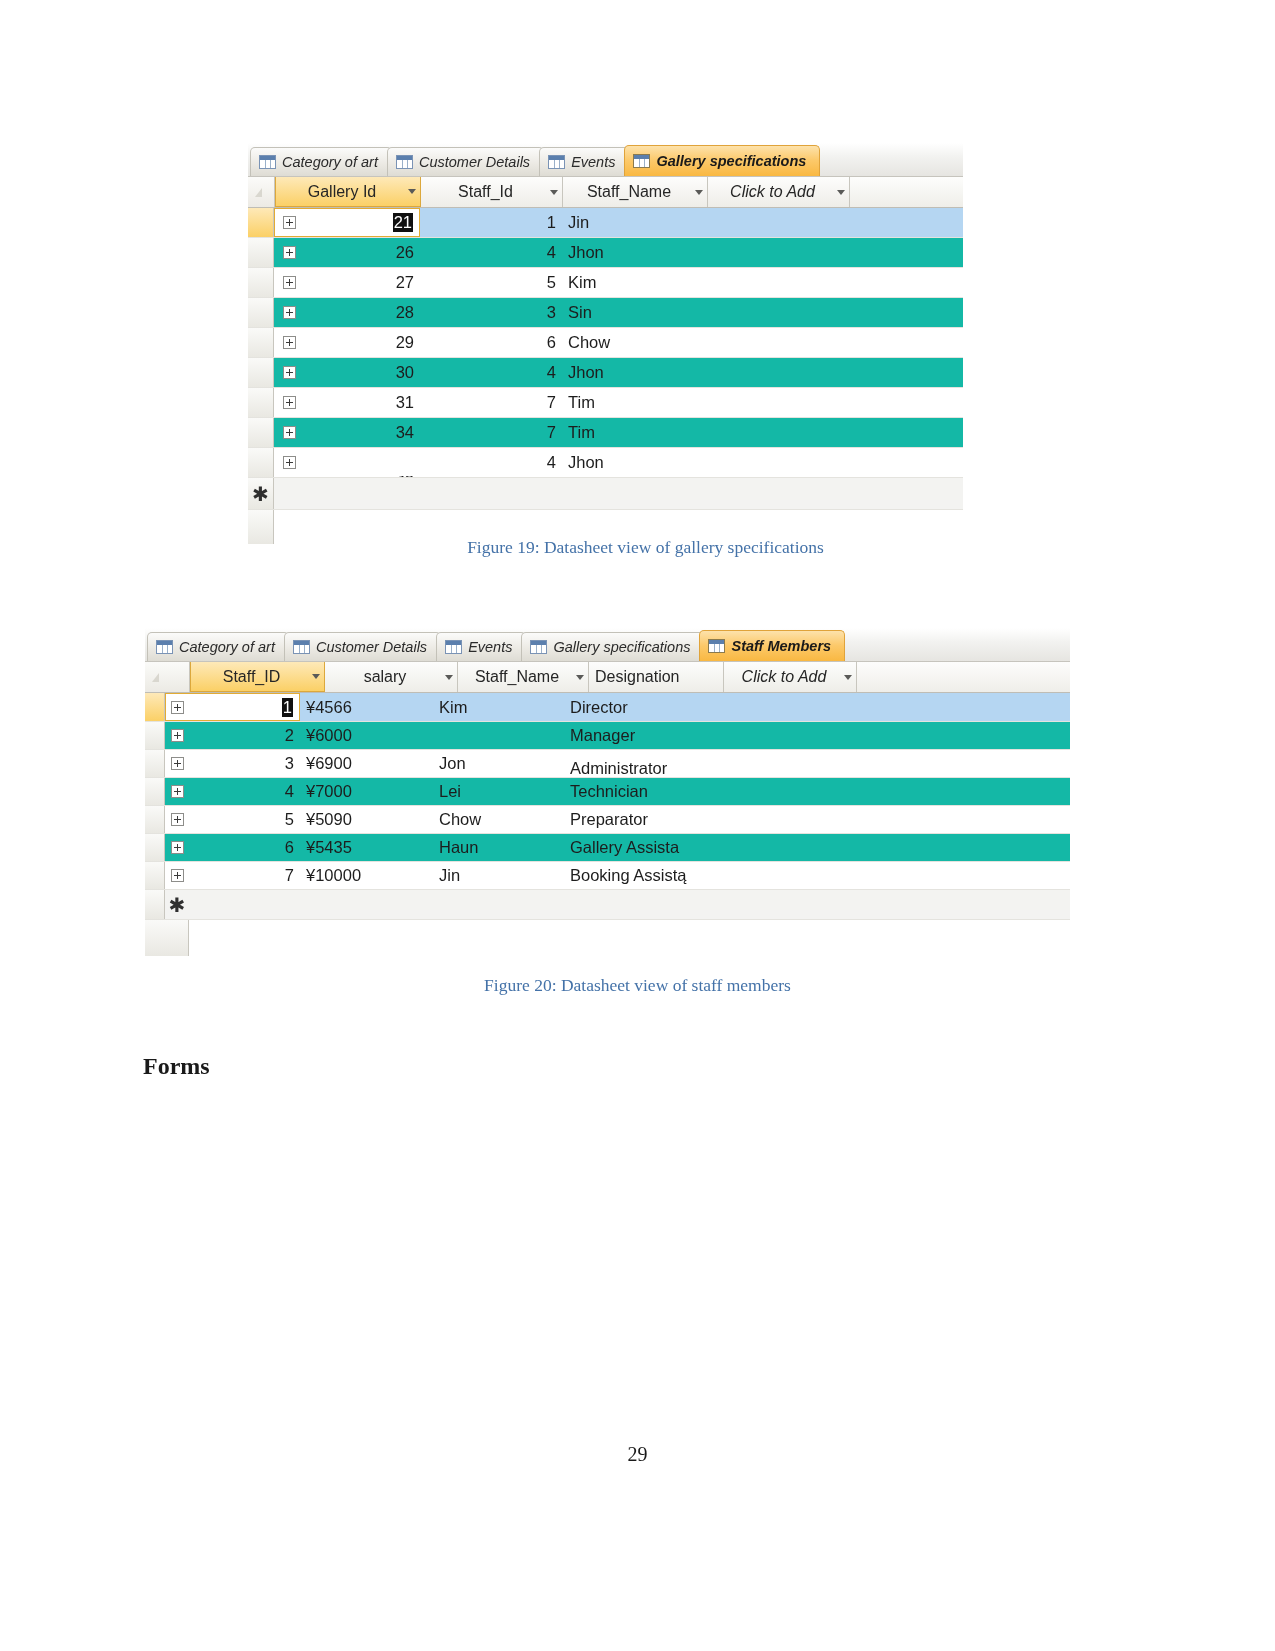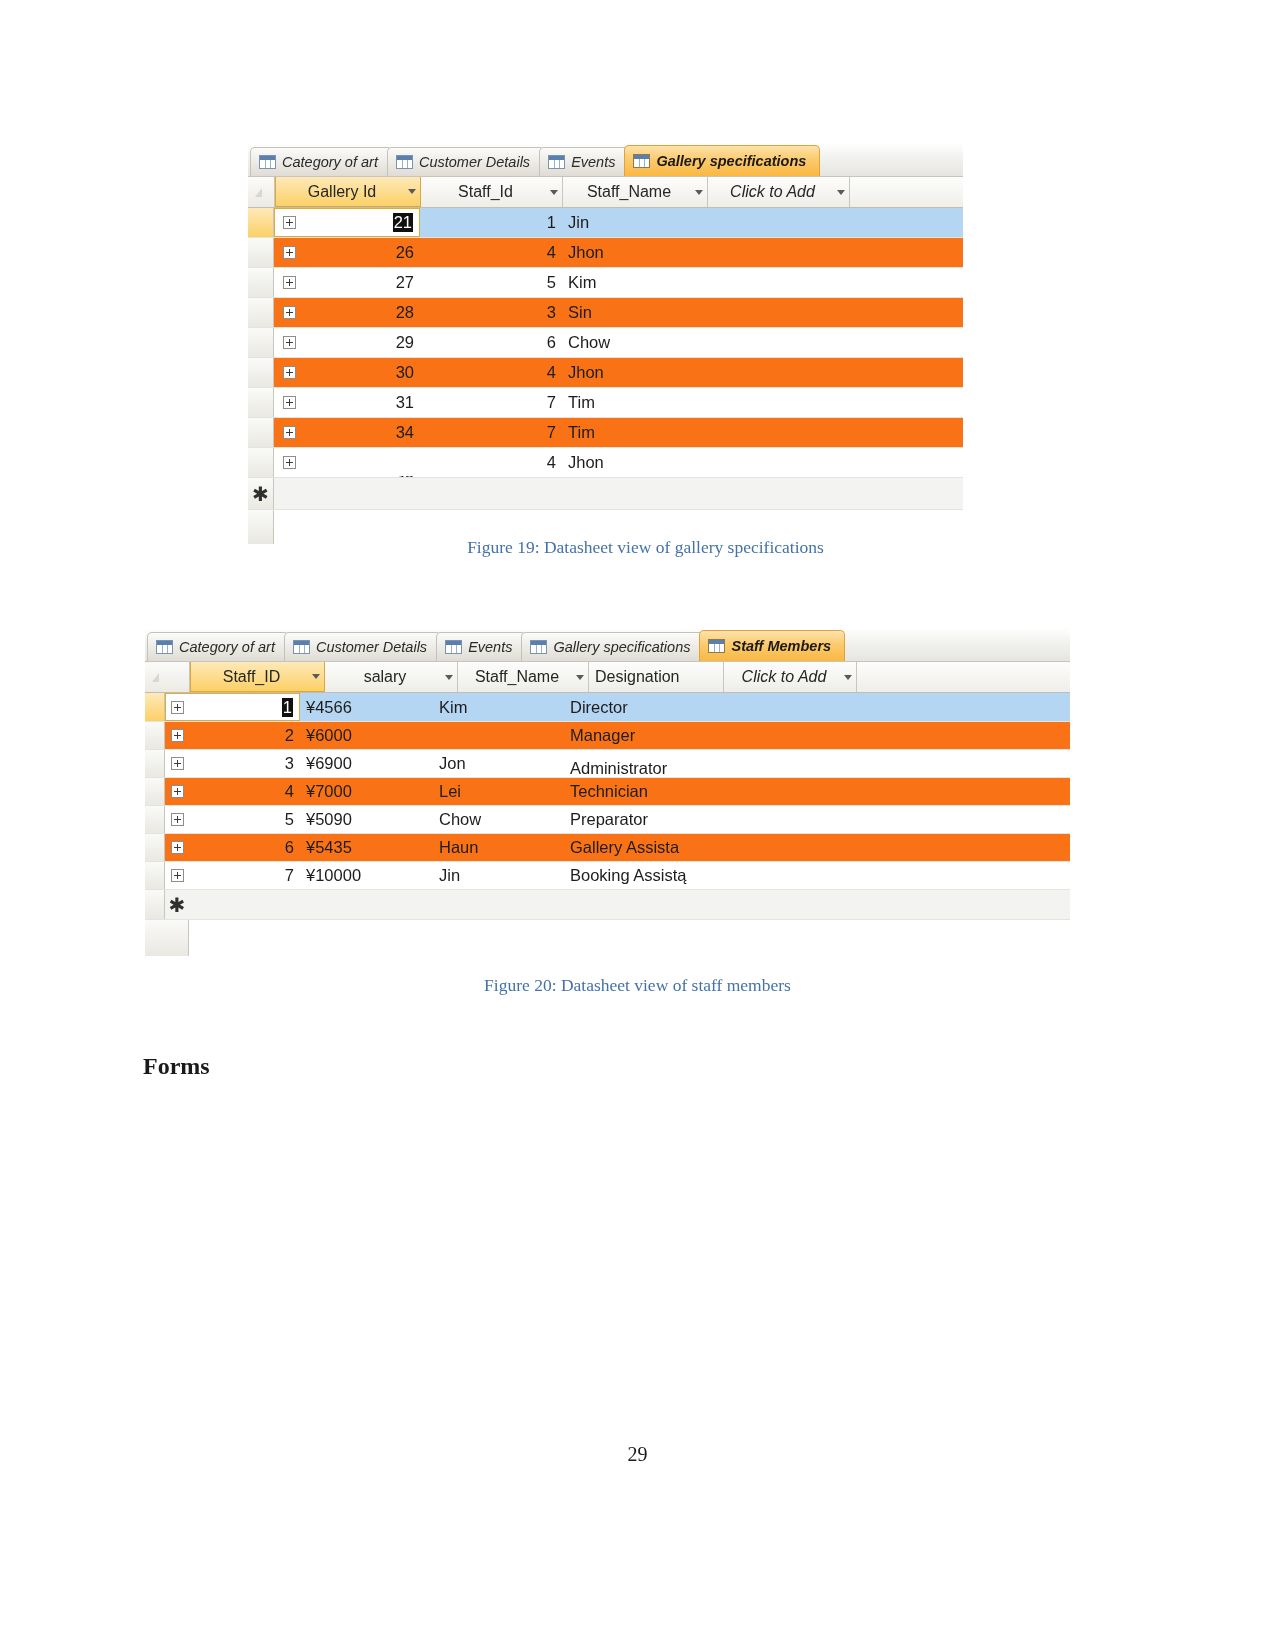--- a/index.html
+++ b/index.html
@@ -140,21 +140,21 @@
     margin-left: 6px;
   }
 
   
   .drow {
     display: flex;
     height: 30px;
     box-sizing: border-box;
     border-bottom: 1px solid #e4e3de;
   }
-  .drow.alt { background: #f97316; }
+  .drow.alt { background: #14b8a6; }
   .drow.sel { background: #b5d6f2; }
   .rowhdr {
     width: 26px;
     flex: 0 0 auto;
     background: linear-gradient(to bottom, #fafaf8 0%, #e9e8e2 100%);
     border-right: 1px solid #c8c6be;
     box-sizing: border-box;
   }
   .drow.sel .rowhdr {
     background: linear-gradient(to bottom, #fee9b8 0%, #fbd066 100%);

